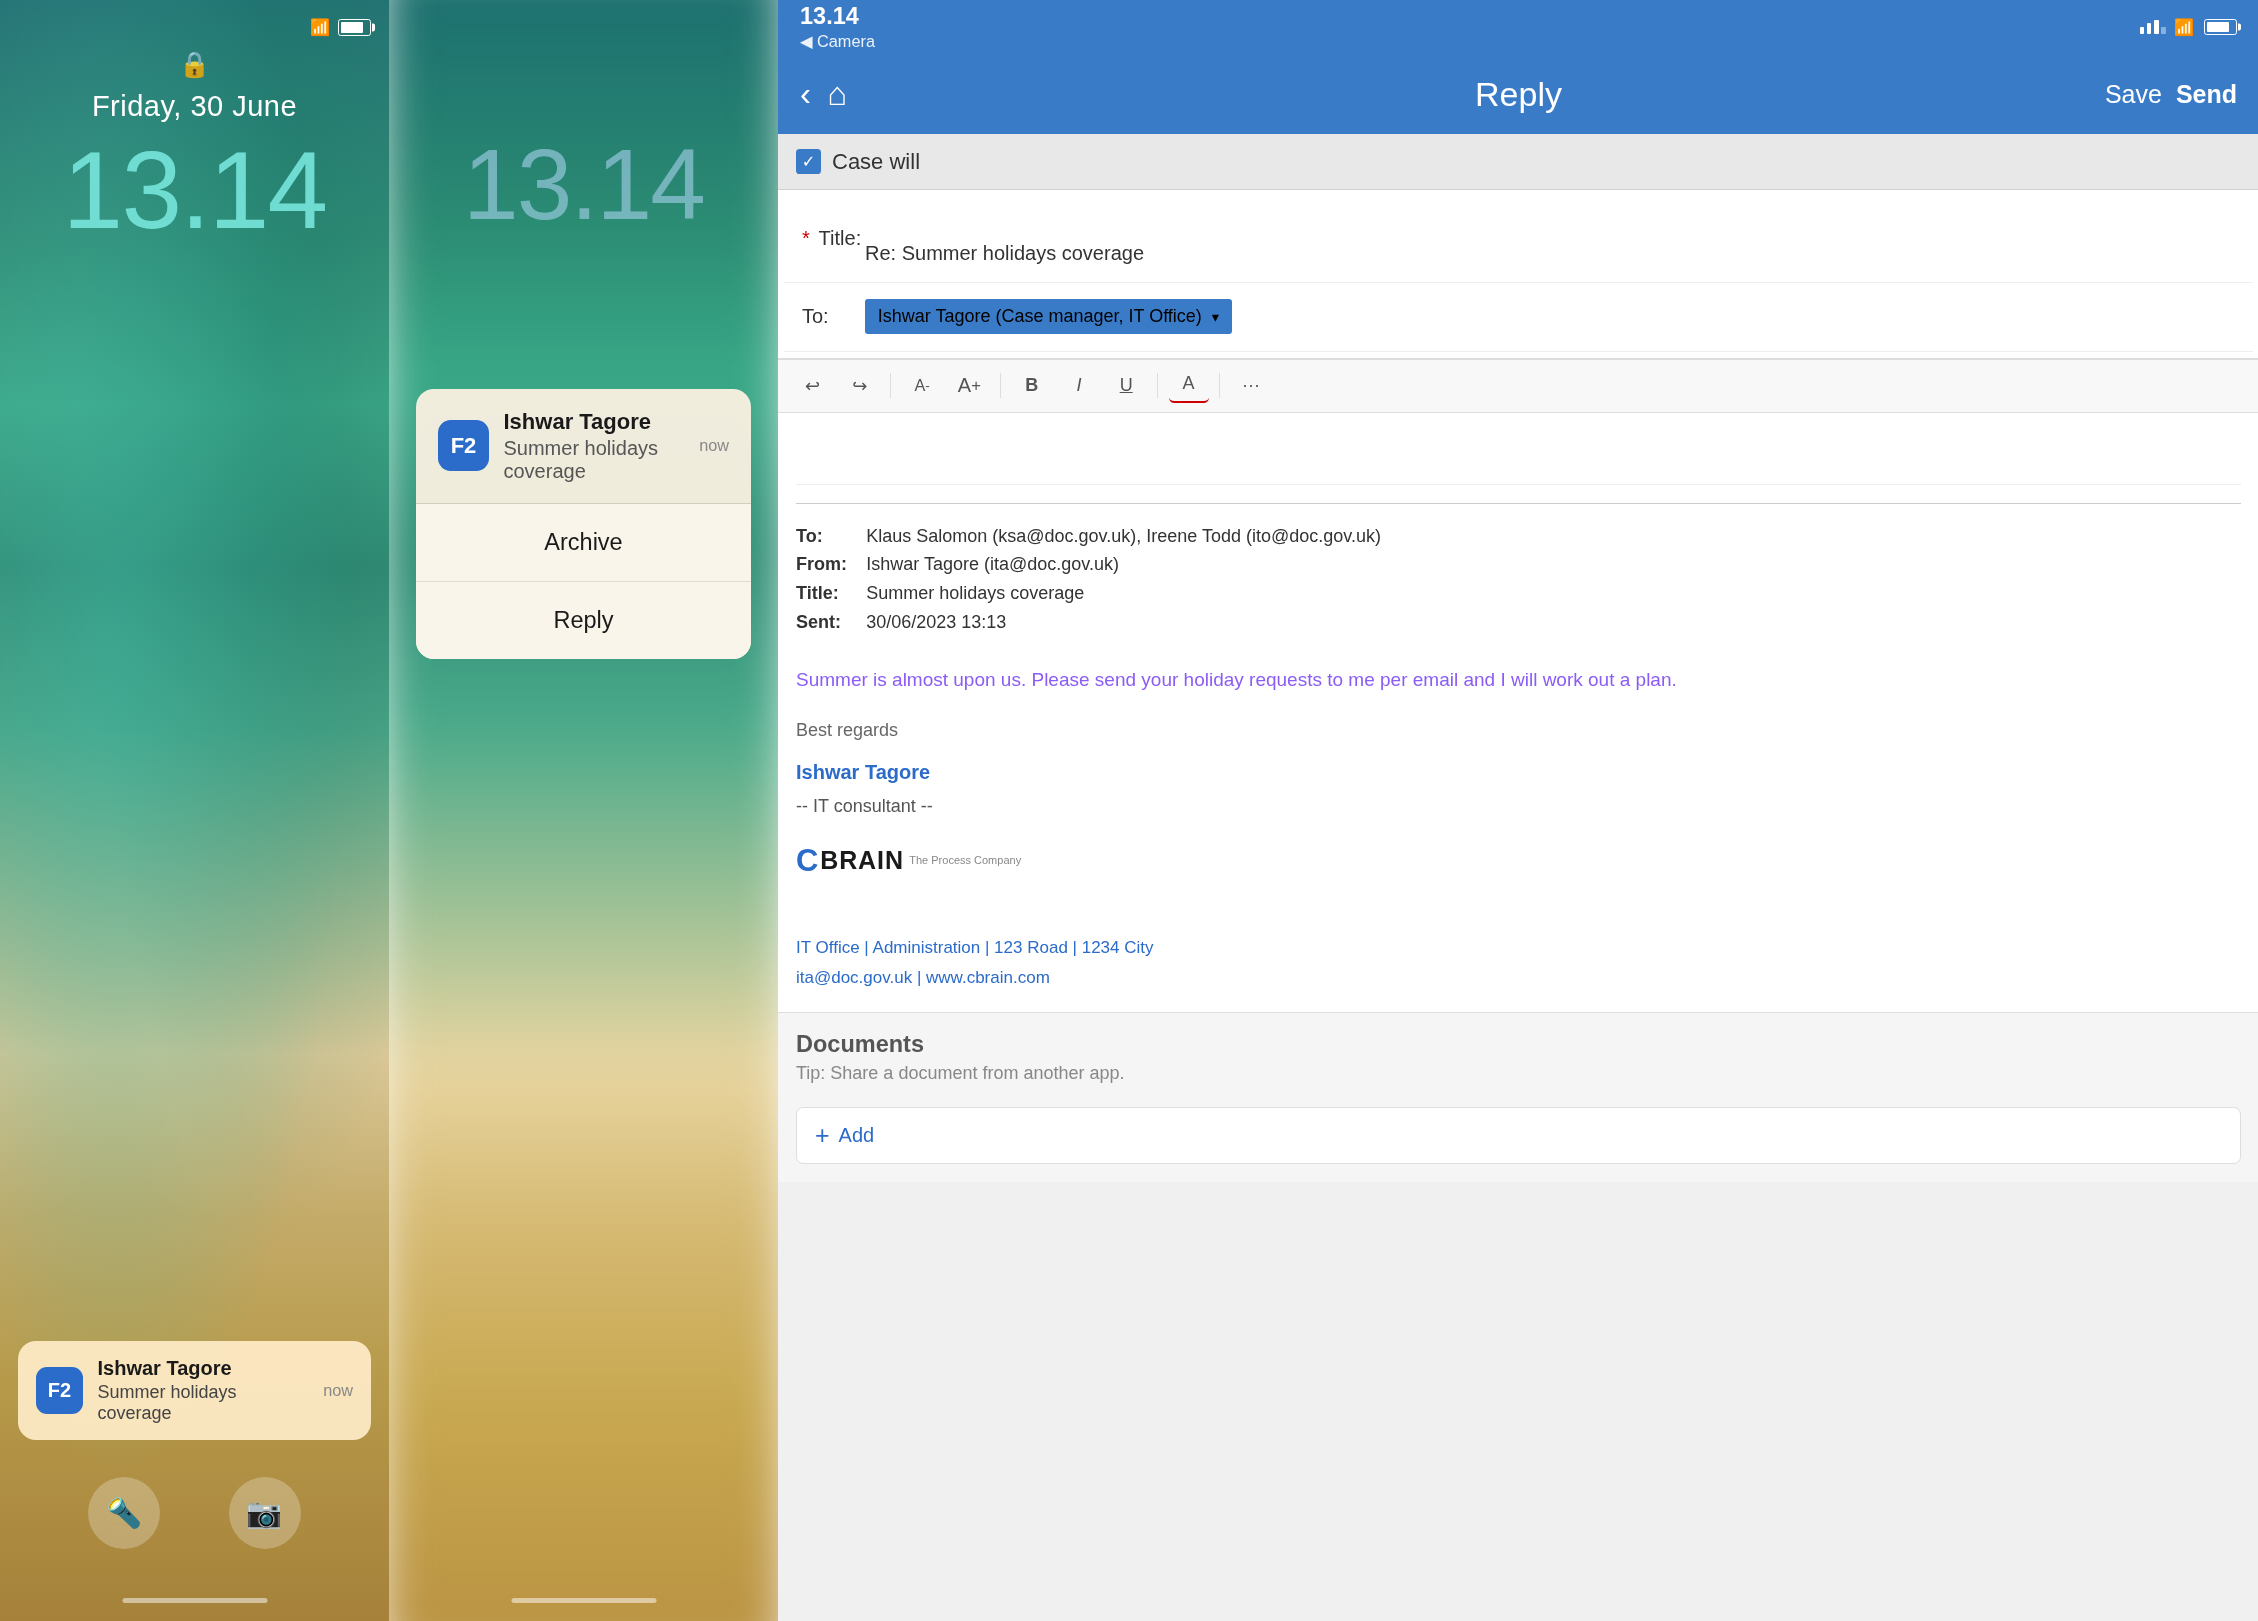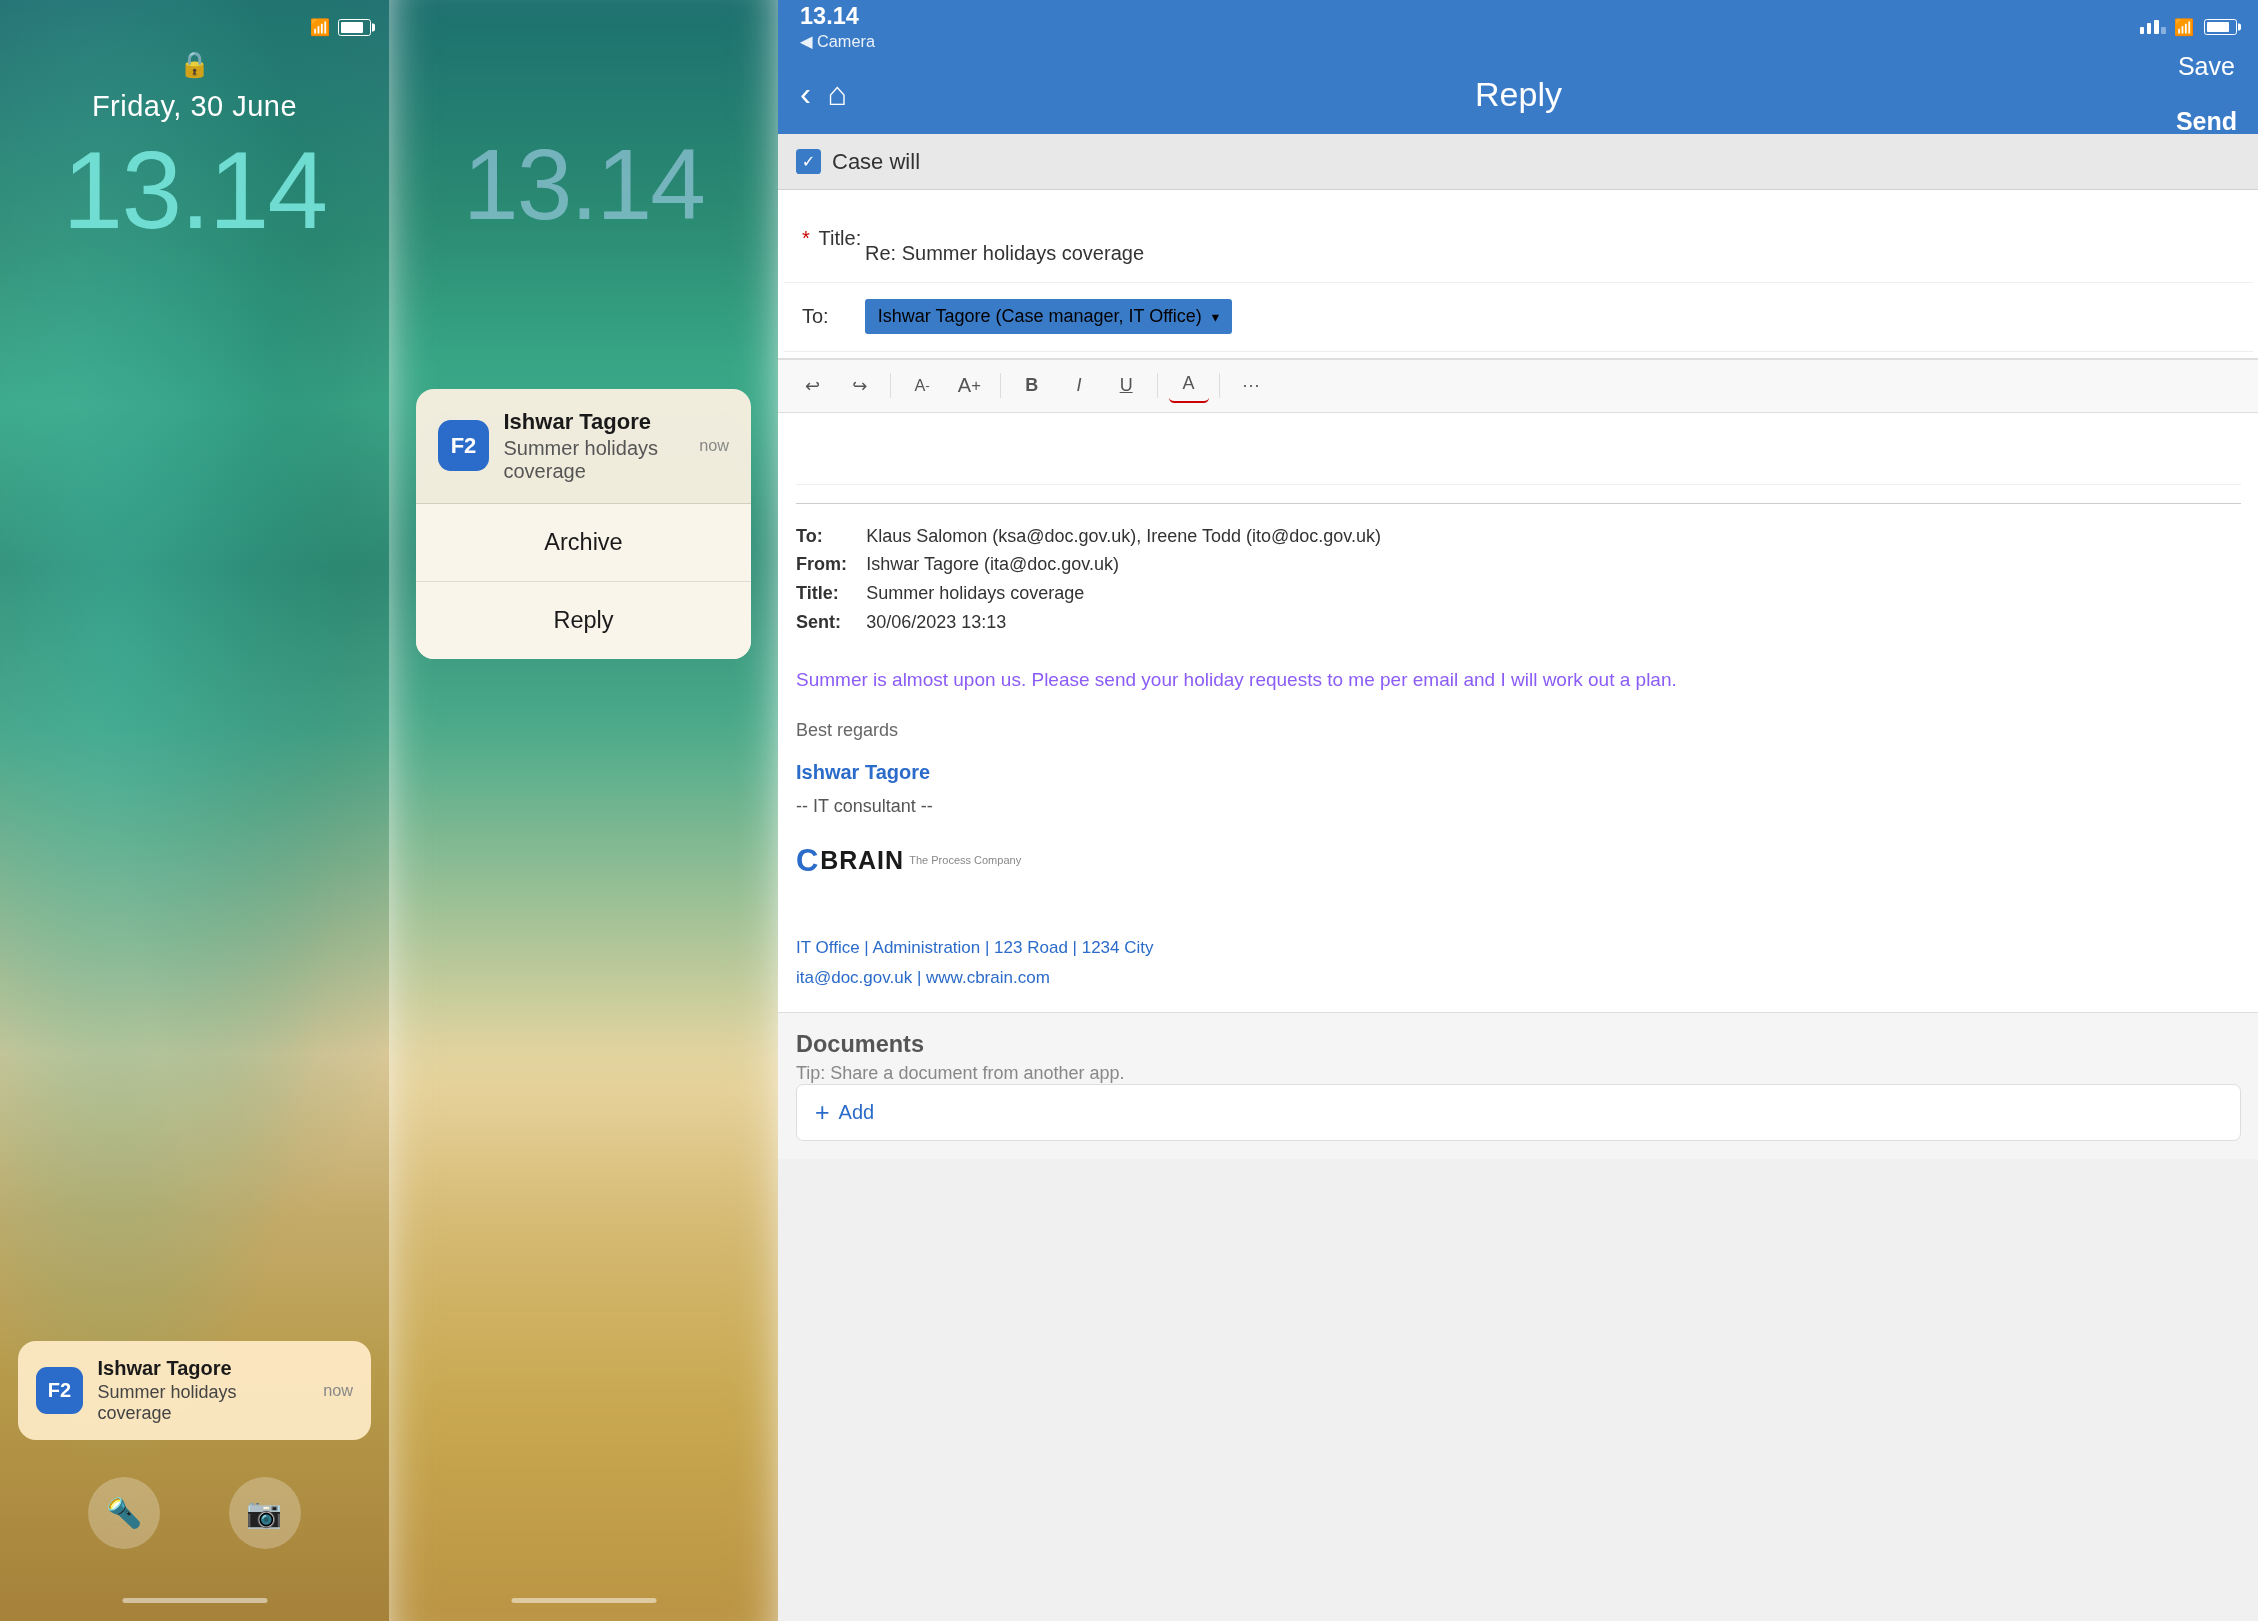--- a/index.html
+++ b/index.html
@@ -335,22 +335,21 @@
       color: white;
       font-size: 34px;
       font-weight: 500;
       position: absolute;
       left: 50%;
       transform: translateX(-50%);
     }
     .nav-right-group {
       display: flex;
       align-items: center;
-      gap: 26px;
-      flex-direction: column;
+      gap: 14px;
     }
     .nav-save-btn {
       color: white;
       font-size: 25px;
       cursor: pointer;
     }
     .nav-send-btn {
       color: white;
       font-size: 25px;
       font-weight: 600;
@@ -558,21 +557,21 @@
     }
     .documents-title {
       font-size: 23.5px;
       font-weight: 600;
       color: #555;
       margin-bottom: 5.4px;
     }
     .documents-tip {
       font-size: 18px;
       color: #888;
-      margin-bottom: 0;
+      margin-bottom: 23px;
     }
     .add-document-btn {
       display: flex;
       align-items: center;
       gap: 9px;
       background: white;
       border: 0.9px solid #ddd;
       border-radius: 7.2px;
       padding: 12.7px 18px;
       font-size: 20px;

